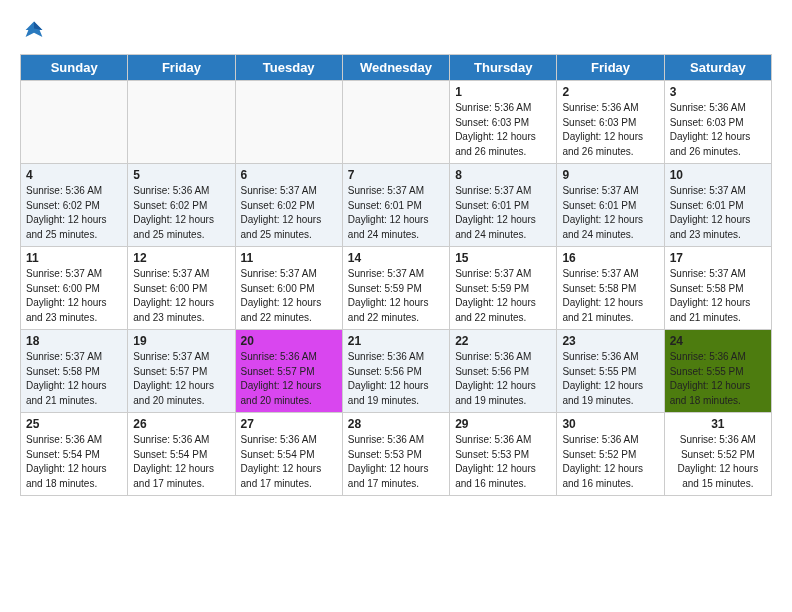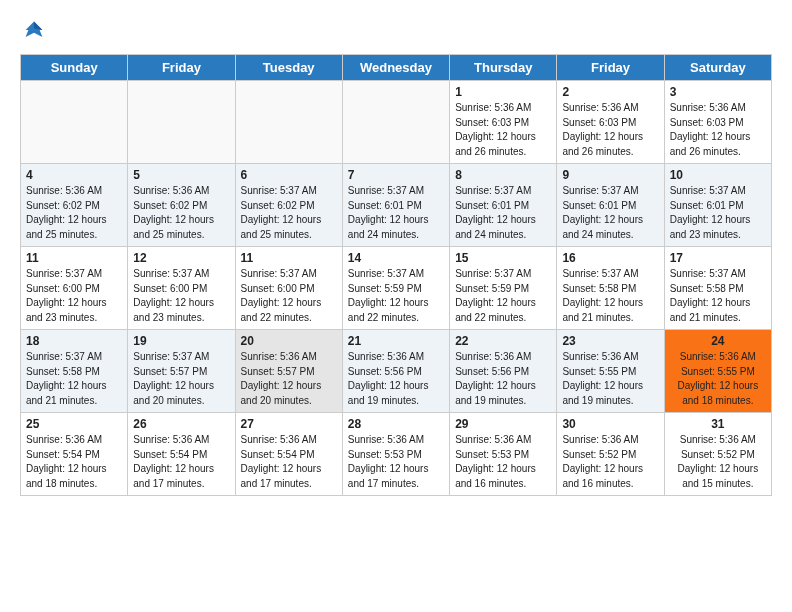--- a/index.html
+++ b/index.html
@@ -259,21 +259,21 @@
 Daylight: 12 hours
 and 21 minutes.</div>
         </td>
         <td style="background: rgb(238, 243, 248);">
           <span class="day-number">19</span>
           <div class="day-info" style="white-space: pre-line;">Sunrise: 5:37 AM
 Sunset: 5:57 PM
 Daylight: 12 hours
 and 20 minutes.</div>
         </td>
-        <td style="background: #e5e5e5; margin-top: 44px;">
+        <td style="background: #d946ef; margin-top: 44px;">
           <span class="day-number">20</span>
           <div class="day-info" style="white-space: pre-line;">Sunrise: 5:36 AM
 Sunset: 5:57 PM
 Daylight: 12 hours
 and 20 minutes.</div>
         </td>
         <td style="background: rgb(238, 243, 248);">
           <span class="day-number">21</span>
           <div class="day-info" style="white-space: pre-line;">Sunrise: 5:36 AM
 Sunset: 5:56 PM
@@ -287,21 +287,21 @@
 Daylight: 12 hours
 and 19 minutes.</div>
         </td>
         <td style="background: rgb(238, 243, 248);">
           <span class="day-number">23</span>
           <div class="day-info" style="white-space: pre-line;">Sunrise: 5:36 AM
 Sunset: 5:55 PM
 Daylight: 12 hours
 and 19 minutes.</div>
         </td>
-        <td style="background: #f97316; text-align: center;">
+        <td style="background: #4d7c0f;">
           <span class="day-number">24</span>
           <div class="day-info" style="white-space: pre-line;">Sunrise: 5:36 AM
 Sunset: 5:55 PM
 Daylight: 12 hours
 and 18 minutes.</div>
         </td>
       </tr>
       <tr>
         <td style="background: rgb(255, 255, 255);">
           <span class="day-number">25</span>

